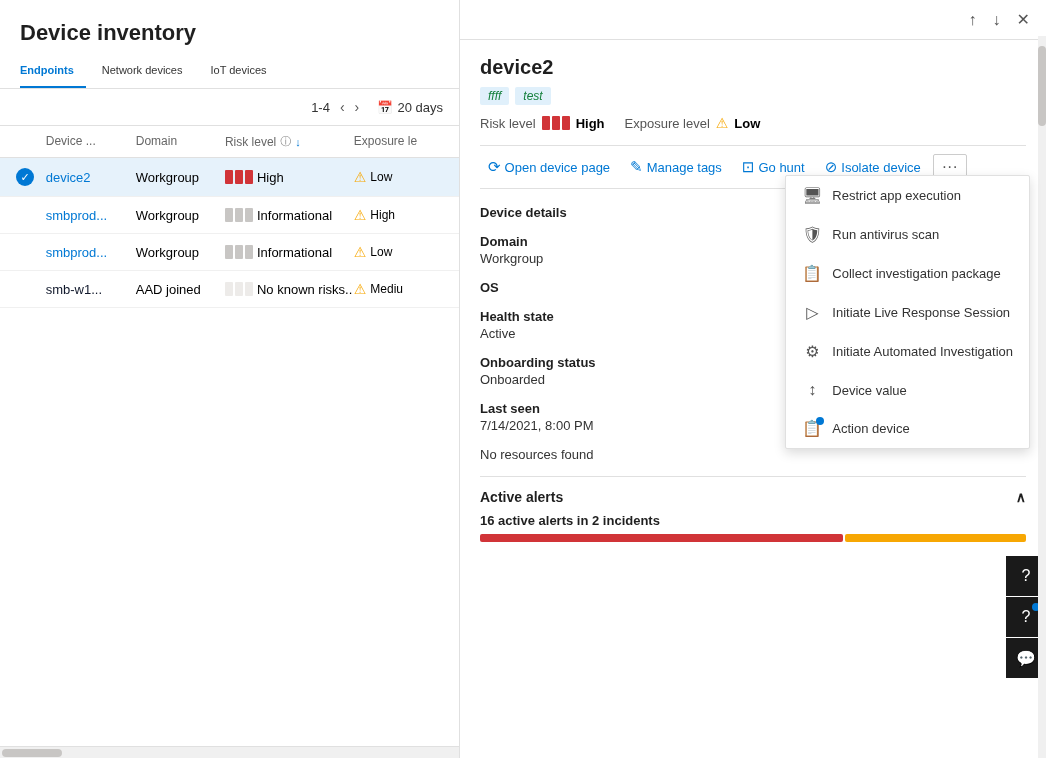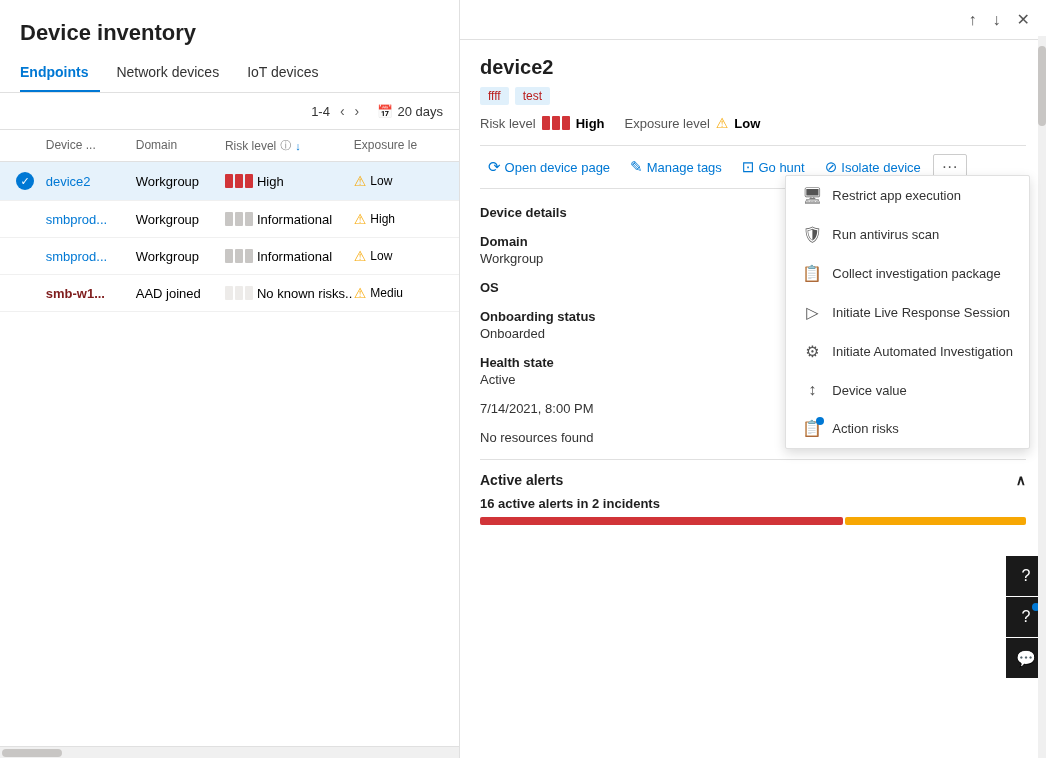--- a/index.html
+++ b/index.html
@@ -25,21 +25,21 @@
     .tabs {
       display: flex;
       border-bottom: 1px solid #e0e0e0;
       padding: 0 20px;
     }
     .tab {
       padding: 8px 12px 10px 0;
       margin-right: 16px;
       cursor: pointer;
       color: #333;
-      font-size: 14px;
+      font-size: 11px;
       border-bottom: 2px solid transparent;
       white-space: nowrap;
     }
     .tab.active {
       color: #0078d4;
       border-bottom: 2px solid #0078d4;
       font-weight: 600;
     }
 
     .toolbar {
@@ -188,24 +188,25 @@
       margin-bottom: 8px;
     }
 
     .tags {
       display: flex;
       gap: 6px;
       margin-bottom: 10px;
     }
     .tag {
       background: #e0f0fb;
-      color: #b91c1c;
+      color: #15803d;
       border-radius: 2px;
       padding: 2px 8px;
       font-size: 12px;
+      font-style: italic;
     }
 
     .risk-exposure-row {
       display: flex;
       align-items: center;
       gap: 20px;
       margin-bottom: 14px;
     }
     .risk-exposure-item {
       display: flex;
@@ -450,21 +451,21 @@
       <div class="col-exposure">
         <div class="exposure-badge">
           <span class="warn-icon">⚠</span>
           <span>Low</span>
         </div>
       </div>
     </div>
 
     <div class="table-row">
       <div class="col-check"></div>
-      <div class="col-device" style="color:#7f1d1d;font-weight:700;">smb-w1...</div>
+      <div class="col-device" style="color:#0f172a;font-weight:400;">smb-w1...</div>
       <div class="col-domain">AAD joined</div>
       <div class="col-risk">
         <div class="risk-bars">
           <div class="risk-bar light-gray"></div>
           <div class="risk-bar light-gray"></div>
           <div class="risk-bar light-gray"></div>
         </div>
         <span>No known risks..</span>
       </div>
       <div class="col-exposure">
@@ -543,30 +544,31 @@
     <div class="detail-section">
       <div class="detail-label">Domain</div>
       <div class="detail-value">Workgroup</div>
     </div>
 
     <div class="detail-section">
       <div class="detail-label">OS</div>
     </div>
 
     <div class="detail-section">
+      <div class="detail-label">Health state</div>
+      <div class="detail-value">Active</div>
+    </div>
+
+    <div class="detail-section">
       <div class="detail-label">Onboarding status</div>
       <div class="detail-value">Onboarded</div>
     </div>
 
     <div class="detail-section">
-      <div class="detail-label">Health state</div>
-      <div class="detail-value">Active</div>
-    </div>
-
-    <div class="detail-section">
+      <div class="detail-label">Last seen</div>
       <div class="detail-value">7/14/2021, 8:00 PM</div>
     </div>
 
     <div class="detail-section">
       <div class="detail-value">No resources found</div>
     </div>
 
     <div class="section-title">
       <span>Active alerts</span>
       <span>∧</span>
@@ -603,21 +605,21 @@
       <span>Initiate Automated Investigation</span>
     </div>
     <div class="dropdown-item">
       <span class="dropdown-item-icon">↕</span>
       <span>Device value</span>
     </div>
     <div class="dropdown-item">
       <span class="dropdown-item-icon" style="position:relative;">
         📋<span style="position:absolute;top:-2px;right:-2px;width:8px;height:8px;background:#0078d4;border-radius:50%;display:inline-block;"></span>
       </span>
-      <span>Action risks</span>
+      <span>Action device</span>
     </div>
   </div>
 
   <div class="floating-btns">
     <div class="float-btn">
       <span>?</span>
     </div>
     <div class="float-btn">
       <span>?</span>
       <span class="badge"></span>

